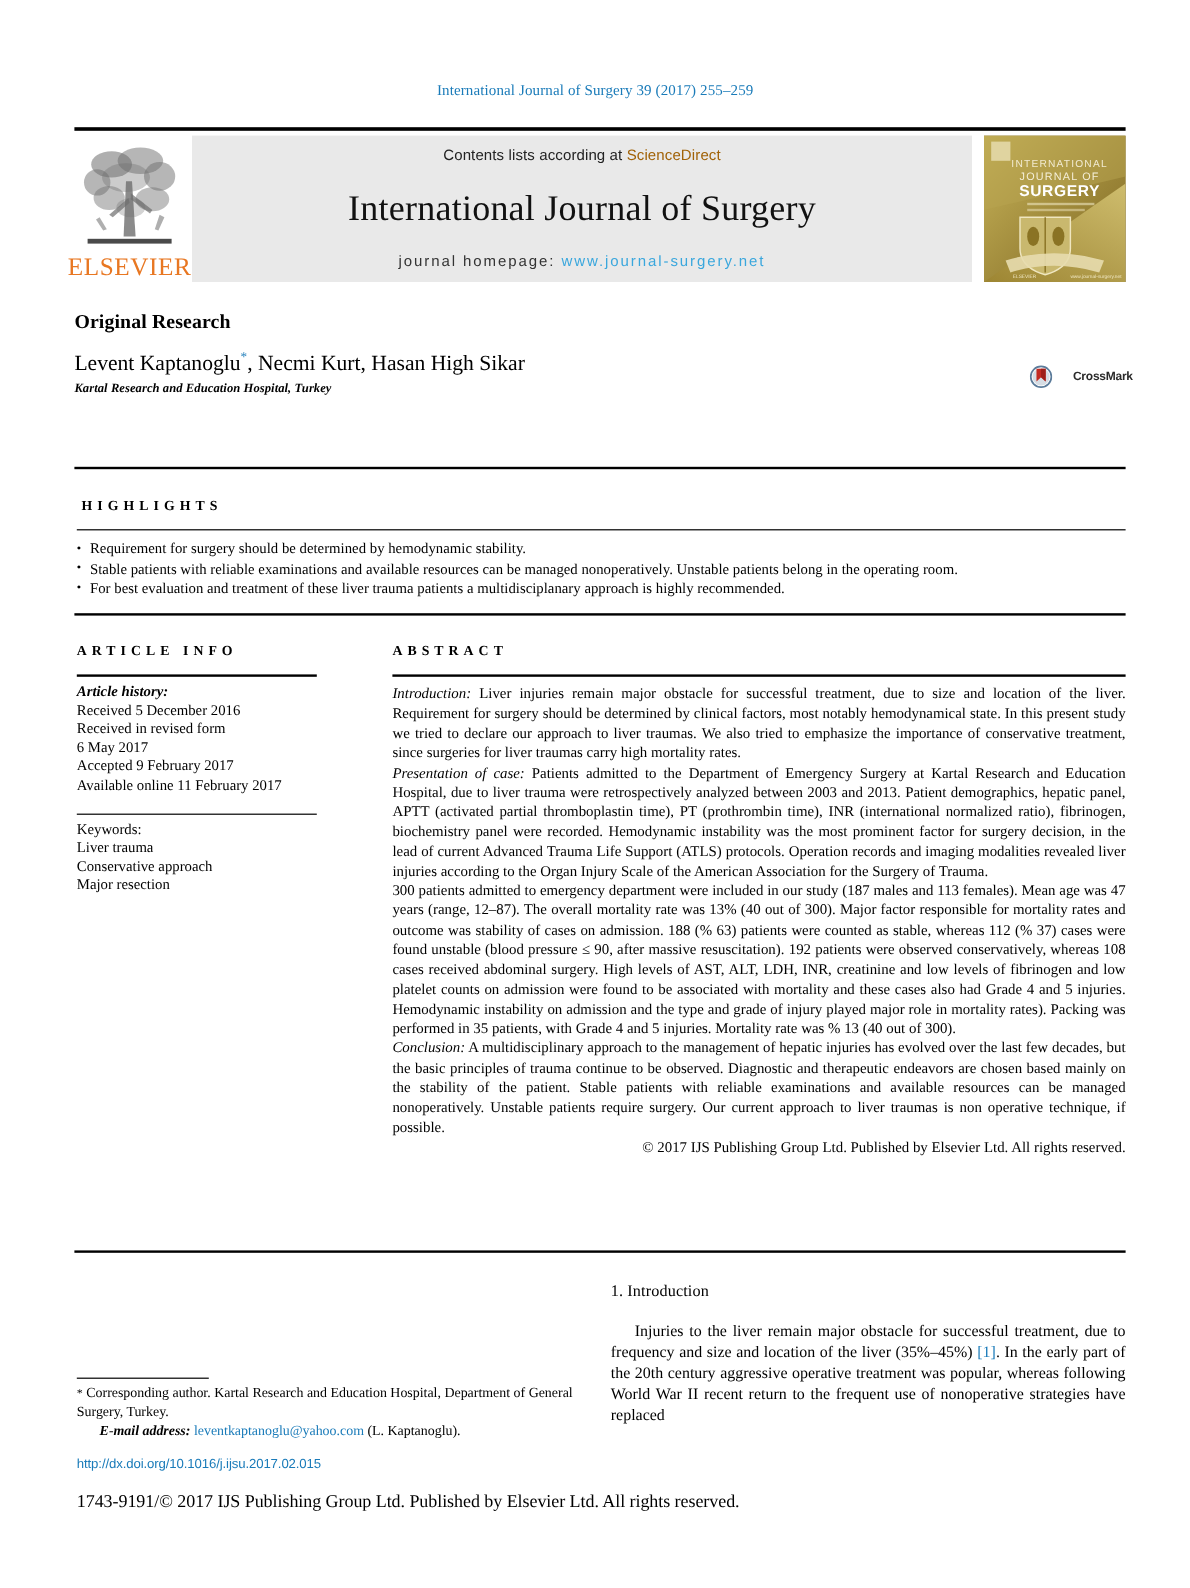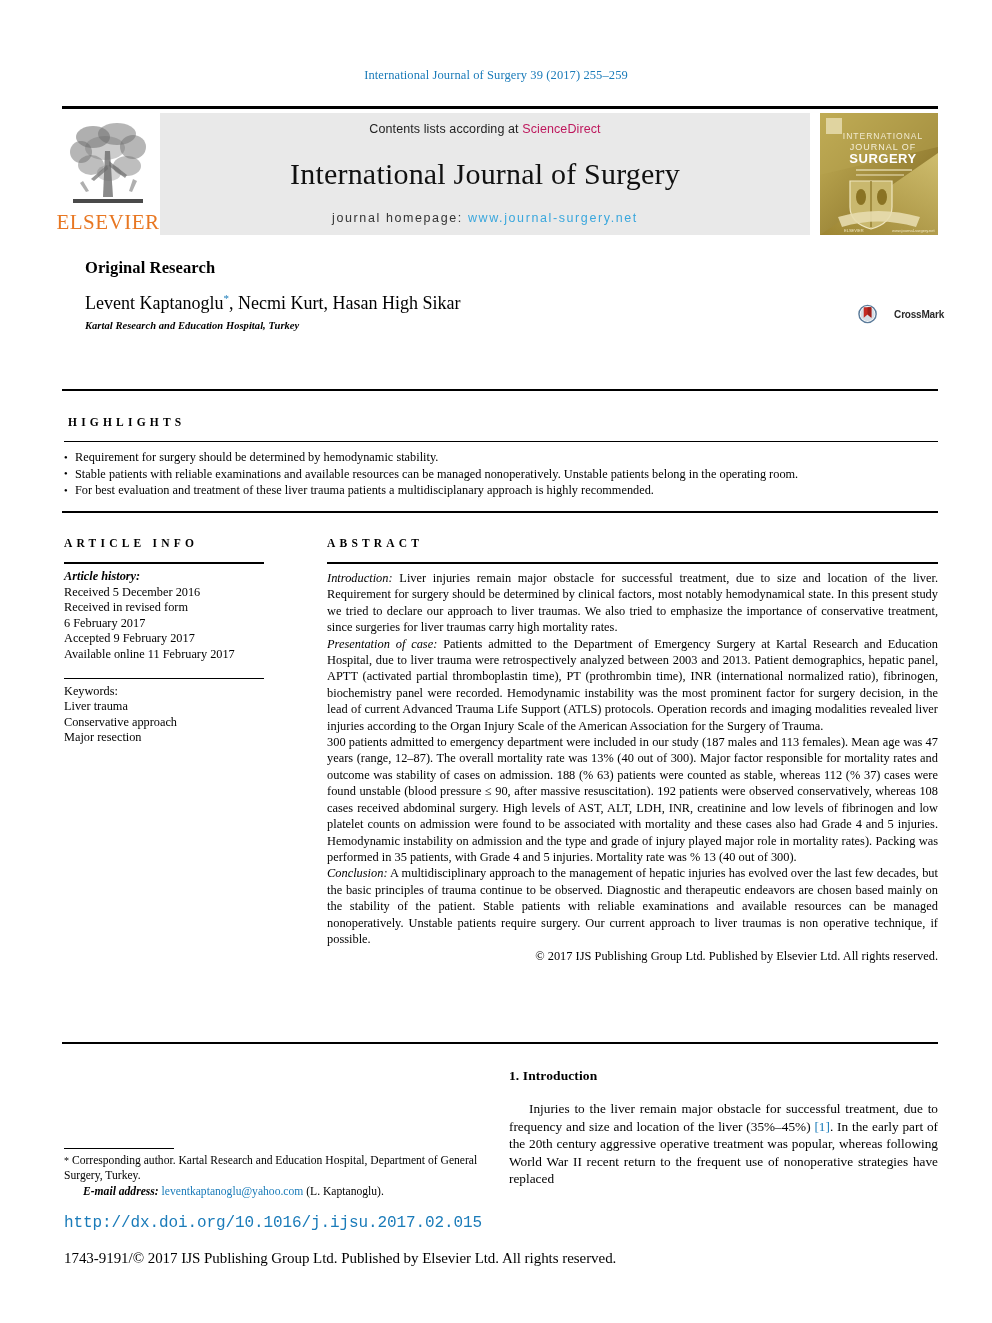--- a/index.html
+++ b/index.html
@@ -80,21 +80,21 @@
     padding: 9px 0 10px 0;
     margin-left: 6px;
     margin-right: 10px;
   }
   .contents-line {
     font-family: "Liberation Sans", sans-serif;
     font-size: 12.5px;
     color: #222;
     letter-spacing: 0.1px;
   }
-  .contents-line .sd-link { color: #be185d; }
+  .contents-line .sd-link { color: #a16207; }
   .journal-name {
     font-family: "Liberation Serif", serif;
     font-size: 30px;
     color: #111;
     letter-spacing: 0.2px;
     line-height: 1.05;
   }
   .homepage-line {
     font-family: "Liberation Sans", sans-serif;
     font-size: 12.5px;
@@ -111,21 +111,20 @@
     background: #8a7324;
   }
   .cover-inner { position:absolute; inset:0; }
 
   
   .title-block {
     position: absolute;
     top: 258px;
     left: 62px;
     width: 876px;
-    margin-left: 23px;
   }
   .kicker {
     font-family: "Liberation Serif", serif;
     font-weight: bold;
     font-size: 16.5px;
     letter-spacing: 0.1px;
   }
   .article-title {
     font-family: "Liberation Serif", serif;
     font-size: 25px;
@@ -266,21 +265,21 @@
   .bottom-rule { top: 1042px; }
 
   .intro-col {
     position: absolute;
     top: 1068px;
     left: 509px;
     width: 429px;
   }
   .intro-head {
     font-family: "Liberation Serif", serif;
-    font-weight: bold;
+    font-weight: normal;
     font-size: 13.5px;
     letter-spacing: 0.1px;
   }
   .intro-body {
     font-family: "Liberation Serif", serif;
     font-size: 13.3px;
     line-height: 17.6px;
     text-align: justify;
     margin-top: 16px;
     text-indent: 20px;
@@ -308,22 +307,22 @@
   .email-label { font-style: italic; font-weight: bold; }
   .email-link { color: #1a7bb9; }
 
   .doi-block {
     position: absolute;
     top: 1214px;
     left: 64px;
     width: 600px;
   }
   .doi-link {
-    font-family: Liberation Mono, monospace;
-    font-size: 16px;
+    font-family: Liberation Sans, sans-serif;
+    font-size: 11px;
     color: #1a7bb9;
     letter-spacing: -0.1px;
   }
   .issn-line {
     font-family: "Liberation Serif", serif;
     font-size: 15px;
     margin-top: 18px;
     letter-spacing: -0.05px;
   }
 </style>
@@ -437,21 +436,21 @@
 
   <div class="rule-thick" style="top:511px;"></div>
 
   <div class="col-info">
     <div class="sec-head">ARTICLE INFO</div>
     <div class="col-head-rule"></div>
     <div class="info-body">
       <span class="it">Article history:</span><br>
       <span>Received 5 December 2016</span><br>
       <span>Received in revised form</span><br>
-      <span>6 February 2017</span><br>
+      <span>6 May 2017</span><br>
       <span>Accepted 9 February 2017</span><br>
       <span>Available online 11 February 2017</span>
     </div>
     <div class="info-sep"></div>
     <div class="keywords-body">
       <span class="it">Keywords:</span><br>
       <span>Liver trauma</span><br>
       <span>Conservative approach</span><br>
       <span>Major resection</span>
     </div>

